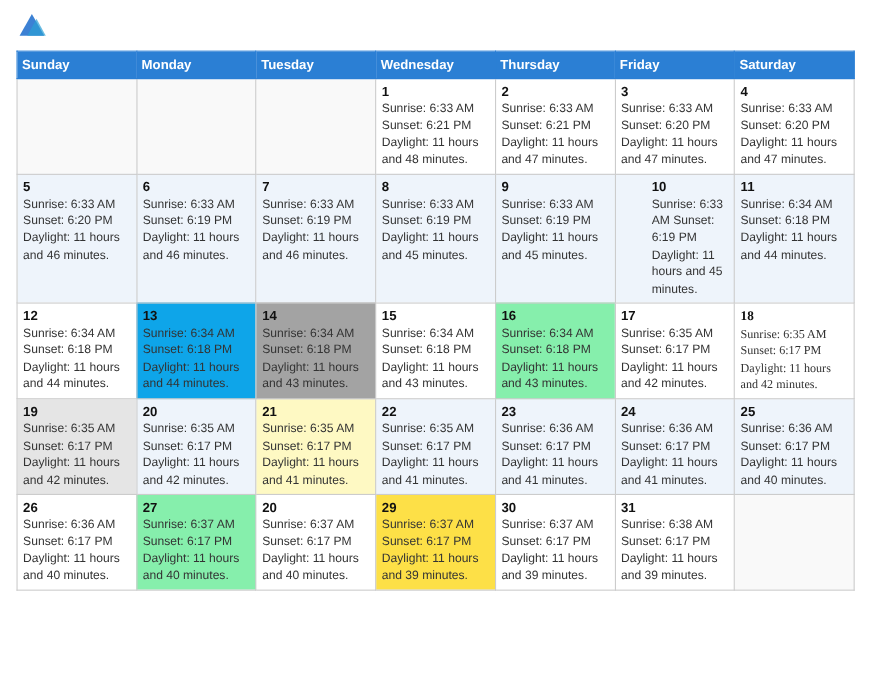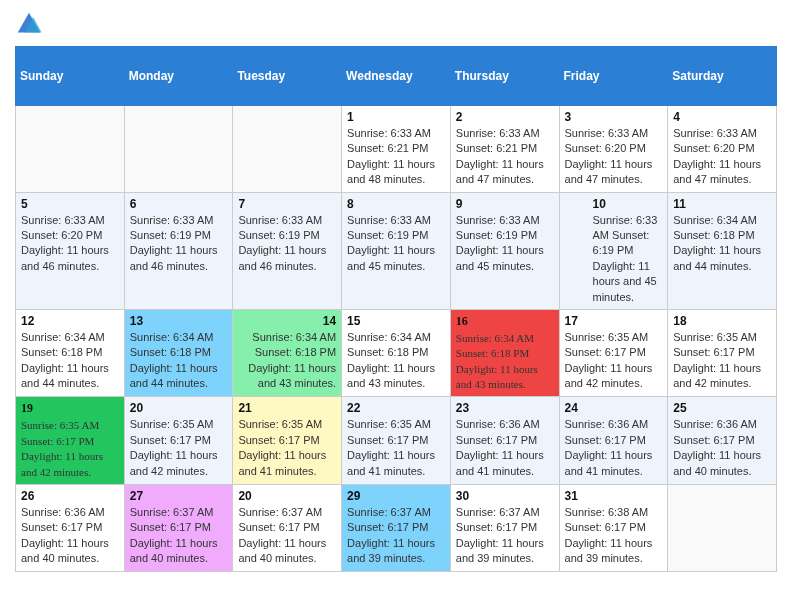--- a/index.html
+++ b/index.html
@@ -53,21 +53,21 @@
       color: #555;
     }
     .calendar {
       width: 100%;
       border-collapse: collapse;
       font-size: 11px;
     }
     .calendar th {
       background: #2b7fd4;
       color: #fff;
-      padding: 22px 4px;
+      padding: 5px 4px;
       text-align: left;
       font-size: 12px;
       font-weight: bold;
       border: 1px solid #2b7fd4;
     }
     .calendar td {
       border: 1px solid #ccc;
       padding: 4px 5px;
       vertical-align: top;
       width: calc(100% / 7);
@@ -213,65 +213,65 @@
         </td>
       </tr>
       <tr>
         <td style="background: rgb(255, 255, 255);">
           <div class="day-num">12</div>
           <div class="day-info">Sunrise: 6:34 AM
 Sunset: 6:18 PM
 Daylight: 11 hours
 and 44 minutes.</div>
         </td>
-        <td style="background: #7dd3fc;">
+        <td style="background: #0ea5e9;">
           <div class="day-num">13</div>
           <div class="day-info">Sunrise: 6:34 AM
 Sunset: 6:18 PM
 Daylight: 11 hours
 and 44 minutes.</div>
         </td>
-        <td style="background: #86efac; text-align: right;">
+        <td style="background: #a3a3a3;">
           <div class="day-num">14</div>
           <div class="day-info">Sunrise: 6:34 AM
 Sunset: 6:18 PM
 Daylight: 11 hours
 and 43 minutes.</div>
         </td>
         <td style="background: rgb(255, 255, 255);">
           <div class="day-num">15</div>
           <div class="day-info">Sunrise: 6:34 AM
 Sunset: 6:18 PM
 Daylight: 11 hours
 and 43 minutes.</div>
         </td>
-        <td style="background: #ef4444; font-family: Liberation Serif, serif;">
+        <td style="background: #86efac;">
           <div class="day-num">16</div>
           <div class="day-info">Sunrise: 6:34 AM
 Sunset: 6:18 PM
 Daylight: 11 hours
 and 43 minutes.</div>
         </td>
         <td style="background: rgb(255, 255, 255);">
           <div class="day-num">17</div>
           <div class="day-info">Sunrise: 6:35 AM
 Sunset: 6:17 PM
 Daylight: 11 hours
 and 42 minutes.</div>
         </td>
-        <td style="background: rgb(255, 255, 255);">
+        <td style="background: rgb(255, 255, 255); font-family: Liberation Serif, serif;">
           <div class="day-num">18</div>
           <div class="day-info">Sunrise: 6:35 AM
 Sunset: 6:17 PM
 Daylight: 11 hours
 and 42 minutes.</div>
         </td>
       </tr>
       <tr>
-        <td style="background: #22c55e; font-family: Liberation Serif, serif;">
+        <td style="background: #e5e5e5;">
           <div class="day-num">19</div>
           <div class="day-info">Sunrise: 6:35 AM
 Sunset: 6:17 PM
 Daylight: 11 hours
 and 42 minutes.</div>
         </td>
         <td style="background: rgb(238, 244, 251);">
           <div class="day-num">20</div>
           <div class="day-info">Sunrise: 6:35 AM
 Sunset: 6:17 PM
@@ -315,35 +315,35 @@
         </td>
       </tr>
       <tr>
         <td style="background: rgb(255, 255, 255);">
           <div class="day-num">26</div>
           <div class="day-info">Sunrise: 6:36 AM
 Sunset: 6:17 PM
 Daylight: 11 hours
 and 40 minutes.</div>
         </td>
-        <td style="background: #f0abfc;">
+        <td style="background: #86efac;">
           <div class="day-num">27</div>
           <div class="day-info">Sunrise: 6:37 AM
 Sunset: 6:17 PM
 Daylight: 11 hours
 and 40 minutes.</div>
         </td>
         <td style="background: rgb(255, 255, 255);">
           <div class="day-num">20</div>
           <div class="day-info">Sunrise: 6:37 AM
 Sunset: 6:17 PM
 Daylight: 11 hours
 and 40 minutes.</div>
         </td>
-        <td style="background: #7dd3fc;">
+        <td style="background: #fde047;">
           <div class="day-num">29</div>
           <div class="day-info">Sunrise: 6:37 AM
 Sunset: 6:17 PM
 Daylight: 11 hours
 and 39 minutes.</div>
         </td>
         <td style="background: rgb(255, 255, 255);">
           <div class="day-num">30</div>
           <div class="day-info">Sunrise: 6:37 AM
 Sunset: 6:17 PM

